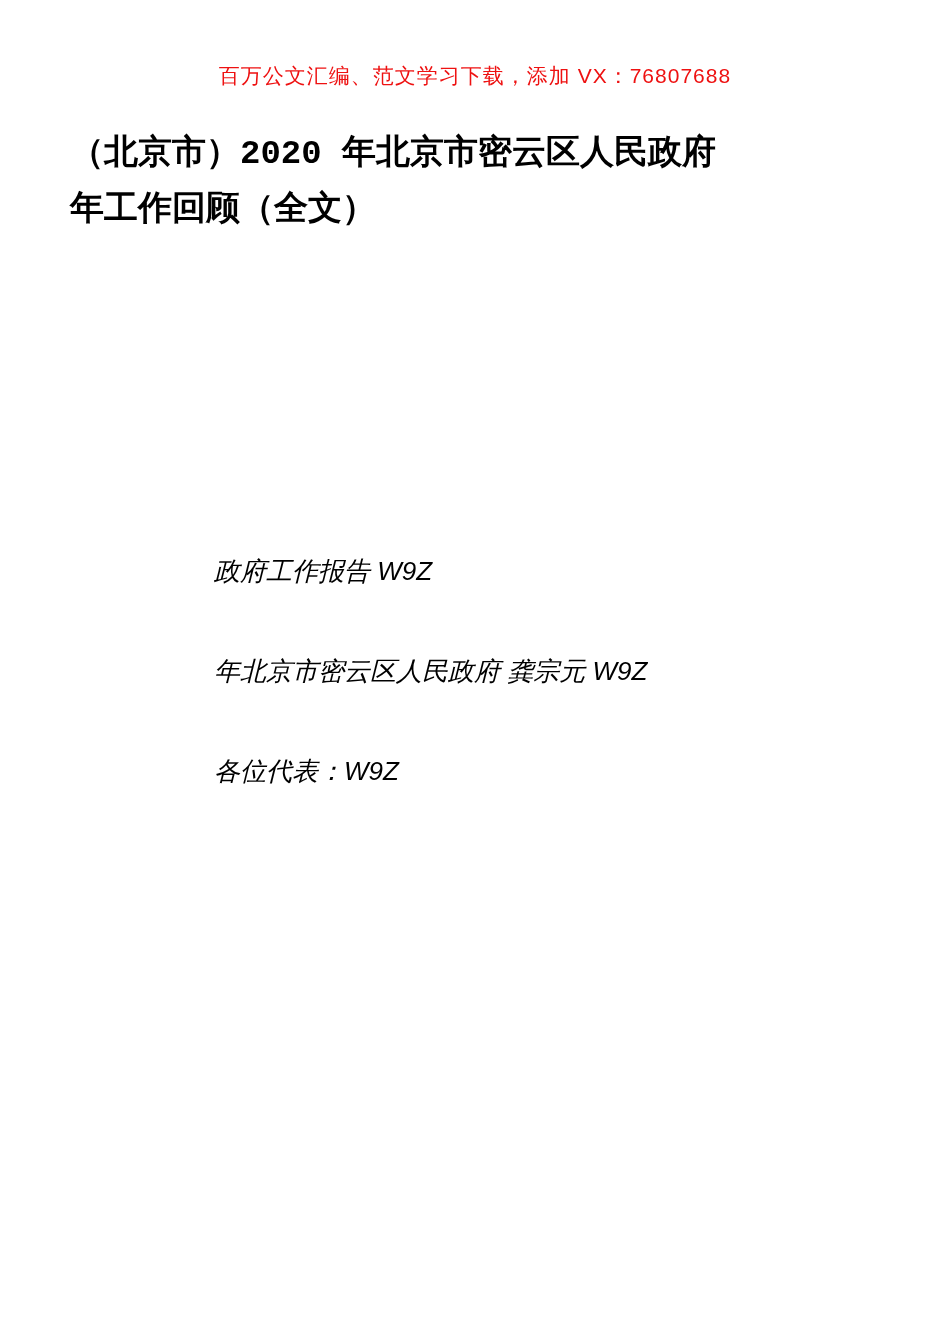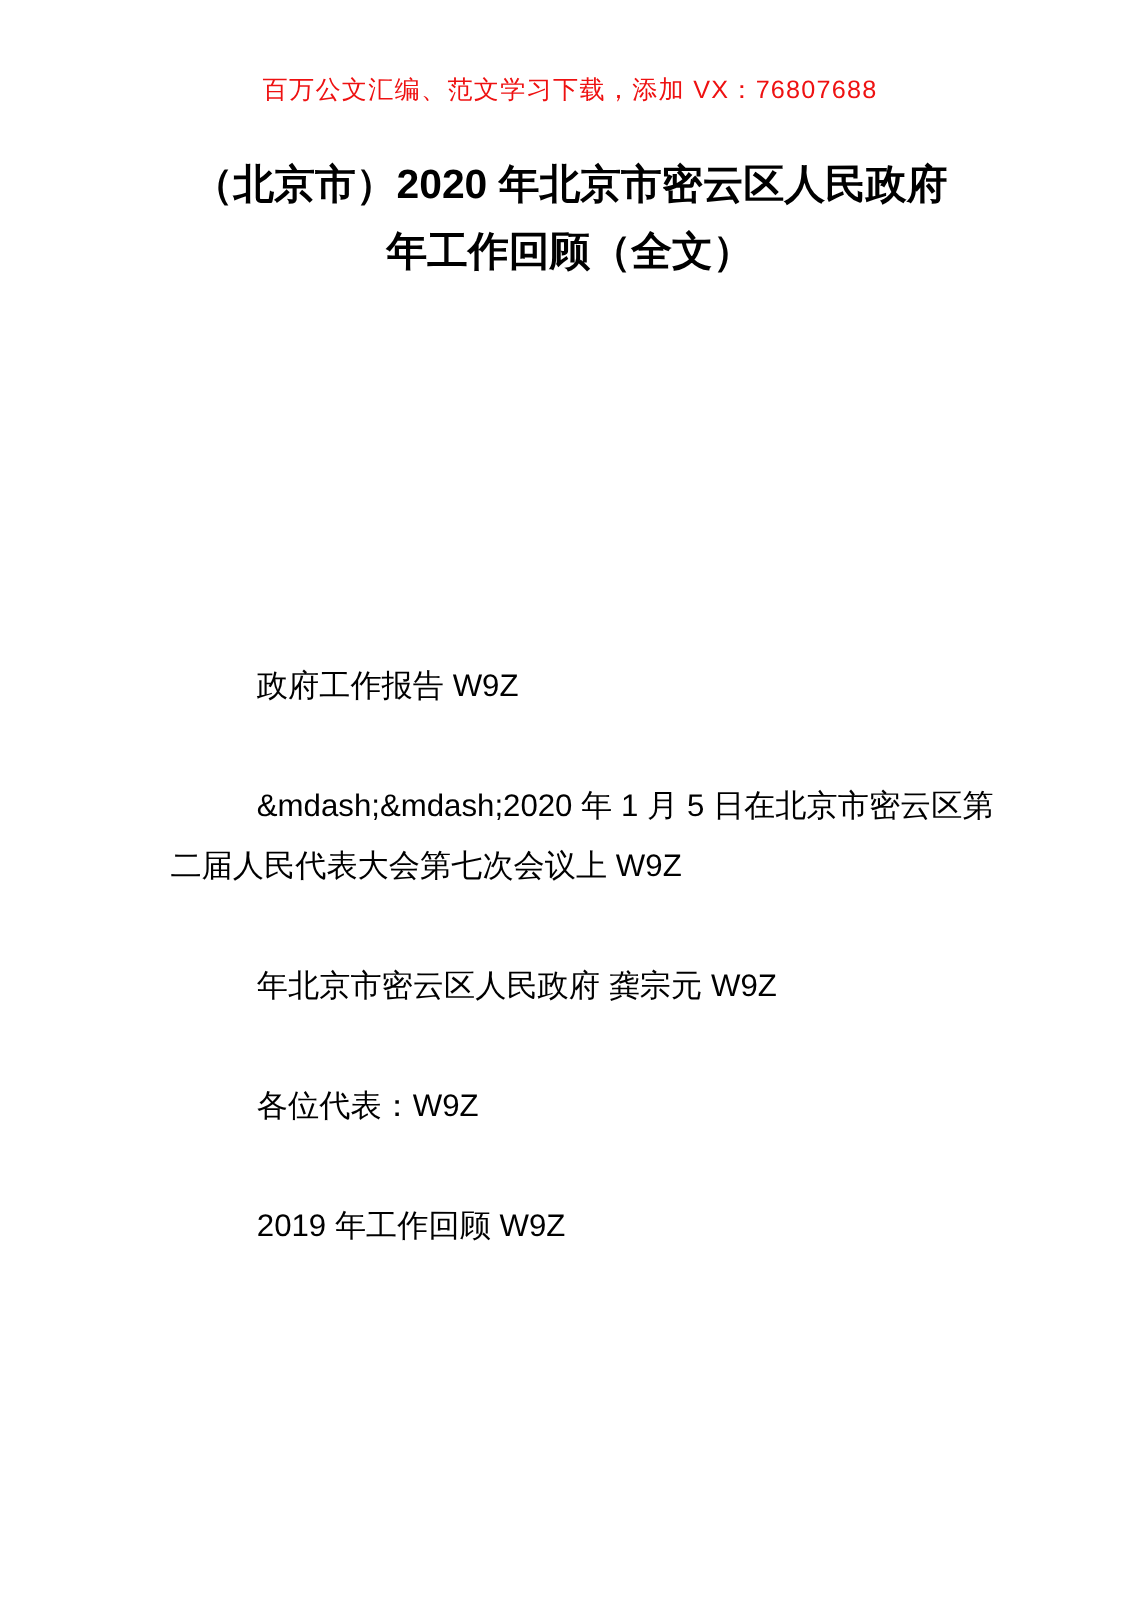--- a/index.html
+++ b/index.html
@@ -23,34 +23,36 @@
   .notice {
     padding-top: 62px;
     text-align: center;
     font-size: 21px;
     line-height: 28px;
     color: #ee1111;
     letter-spacing: 1px;
   }
   .doc-title {
     margin: 36px 70px 0 70px;
-    text-align: center;
+    text-align: left;
     font-size: 34px;
     line-height: 56px;
     font-weight: bold;
     color: #000000;
+    font-family: Liberation Mono, monospace;
   }
   .title-line {
     display: block;
   }
   .big-spacer {
     height: 258px;
   }
   .content {
     margin: 0 110px 0 142px;
+    font-style: italic;
   }
   .content p {
     font-size: 26px;
     line-height: 50px;
     margin: 50px 0;
     text-indent: 72px;
     text-align: left;
     word-break: break-word;
   }
 </style>
@@ -63,19 +65,17 @@
 
   <h1 class="doc-title">
     <span class="title-line">（北京市）2020 年北京市密云区人民政府</span>
     <span class="title-line">年工作回顾（全文）</span>
   </h1>
 
   <div class="big-spacer"></div>
 
   <div class="content">
     <p>政府工作报告 W9Z</p>
-    <p>&amp;mdash;&amp;mdash;2020 年 1 月 5 日在北京市密云区第二届人民代表大会第七次会议上 W9Z</p>
     <p>年北京市密云区人民政府 龚宗元 W9Z</p>
     <p>各位代表：W9Z</p>
-    <p>2019 年工作回顾 W9Z</p>
   </div>
 
 </div>
 
 </body></html>

